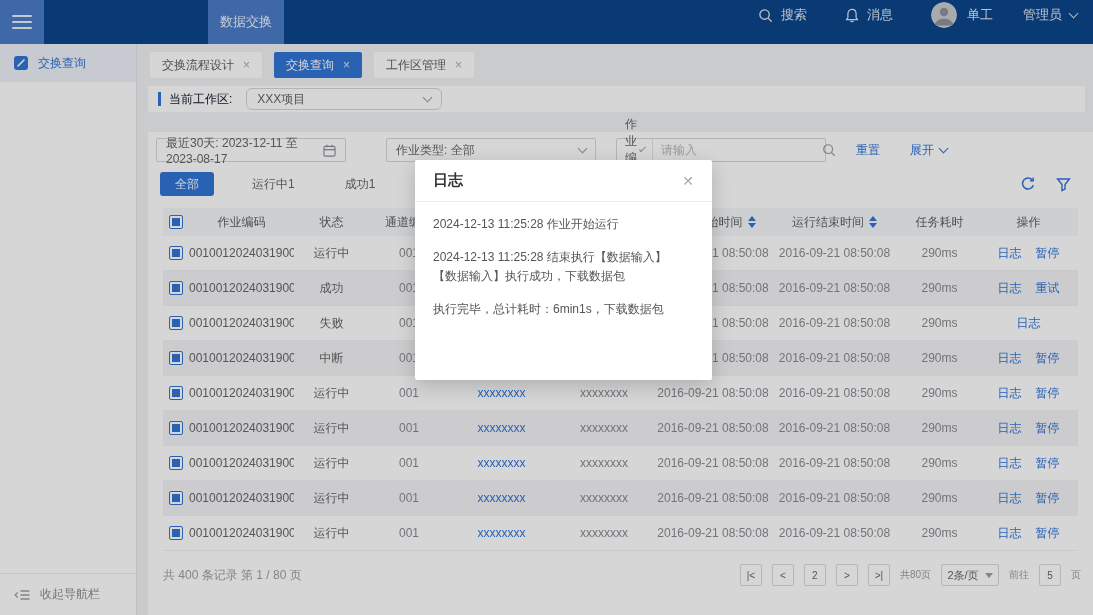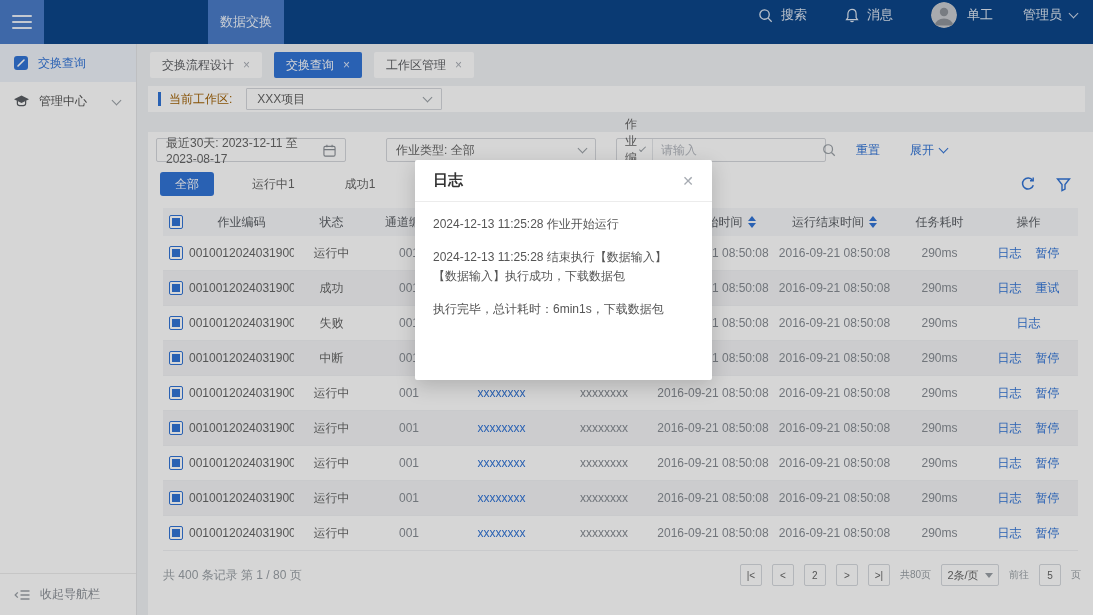--- a/index.html
+++ b/index.html
@@ -31,22 +31,22 @@
   
   .main{position:absolute;left:138px;top:44px;right:0;bottom:0;background:#f0f2f5;z-index:1}
   .tabbar{display:flex;gap:12px;padding:8px 0 0 12px}
   .tab{height:26px;padding:0 12px;background:#fff;border-radius:2px;display:flex;align-items:center;gap:9px;color:#606266;cursor:pointer;font-size:12px}
   .tab.active{background:#3274d6;color:#fff}
   .tab .x{font-size:12px;color:#a8adb5;cursor:pointer}
   .tab.active .x{color:#d9e5f9}
 
   .ws-card{margin:8px 8px 0 10px;height:26px;background:#fff;display:flex;align-items:center;padding:0 10px}
   .ws-bar{width:3px;height:14px;background:#3274d6;margin-right:8px}
-  .ws-label{color:#a16207}
-  .ws-select{margin-left:14px;width:196px;height:22px;border:1px solid #d4d7dc;border-radius:1px;display:flex;align-items:center;justify-content:space-between;padding:0 10px;color:#666;cursor:pointer;background:#fff}
+  .ws-label{color:#0f172a}
+  .ws-select{margin-left:14px;width:196px;height:22px;border:1px solid #d4d7dc;border-radius:6px;display:flex;align-items:center;justify-content:space-between;padding:0 10px;color:#666;cursor:pointer;background:#fff}
 
   .content-card{position:absolute;left:10px;right:0;top:88px;bottom:0;background:#fff}
   .filter-row{display:flex;align-items:center;margin:6px 0 0 8px;height:24px}
   .box{height:24px;border:1px solid #d4d7dc;border-radius:2px;background:#fff;display:flex;align-items:center;justify-content:space-between;padding:0 9px;color:#666;cursor:pointer}
   .datebox{width:190px;margin-right:40px}
   .selbox{width:210px;margin-right:20px}
   .combo{width:210px;height:24px;border:1px solid #d4d7dc;border-radius:2px;background:#fff;display:flex;align-items:center}
   .combo-field{width:74px;height:100%;padding:0 8px;display:flex;align-items:center;justify-content:space-between;border-right:1px solid #e3e5e9;color:#666;cursor:pointer}
   .combo-right{flex:1;display:flex;align-items:center;padding:0 8px;gap:6px}
   .combo-right input{flex:1;border:none;outline:none;font:inherit;color:#404040;min-width:0;background:transparent}
@@ -150,30 +150,20 @@
 
   <aside class="sidebar">
     <div class="side-item active">
       <span style="display:flex">
         <svg width="14" height="14">
             <rect width="14" height="14" rx="3" fill="#3274d6"></rect>
             <path d="M4 10 L10 4" stroke="#fff" stroke-width="1.6" stroke-linecap="round"></path>
           </svg>
       </span>
       <span class="lbl">交换查询</span>
-    </div>
-    <div class="side-item">
-      <span style="display:flex">
-        <svg width="15" height="13" viewBox="0 0 16 13">
-            <path d="M8 0 L16 4 L8 8 L0 4 Z" fill="#5a5e63"></path>
-            <path d="M3.6 5.8 v3.1 c0 1.2 2 2.1 4.4 2.1 s4.4-0.9 4.4-2.1 V5.8" fill="none" stroke="#5a5e63" stroke-width="1.3"></path>
-          </svg>
-      </span>
-      <span class="lbl">管理中心</span>
-      <i class="chev gray"></i>
     </div>
     <div class="collapse-bar">
       <span style="display:flex">
         <svg width="16" height="12" fill="none" stroke="#9aa0a6" stroke-width="1.3">
             <path d="M6.5 2 h9 M6.5 6 h9 M6.5 10 h9"></path>
             <path d="M3.8 3.4 L1.2 6 l2.6 2.6"></path>
           </svg>
       </span>
       <span>收起导航栏</span>
     </div>

